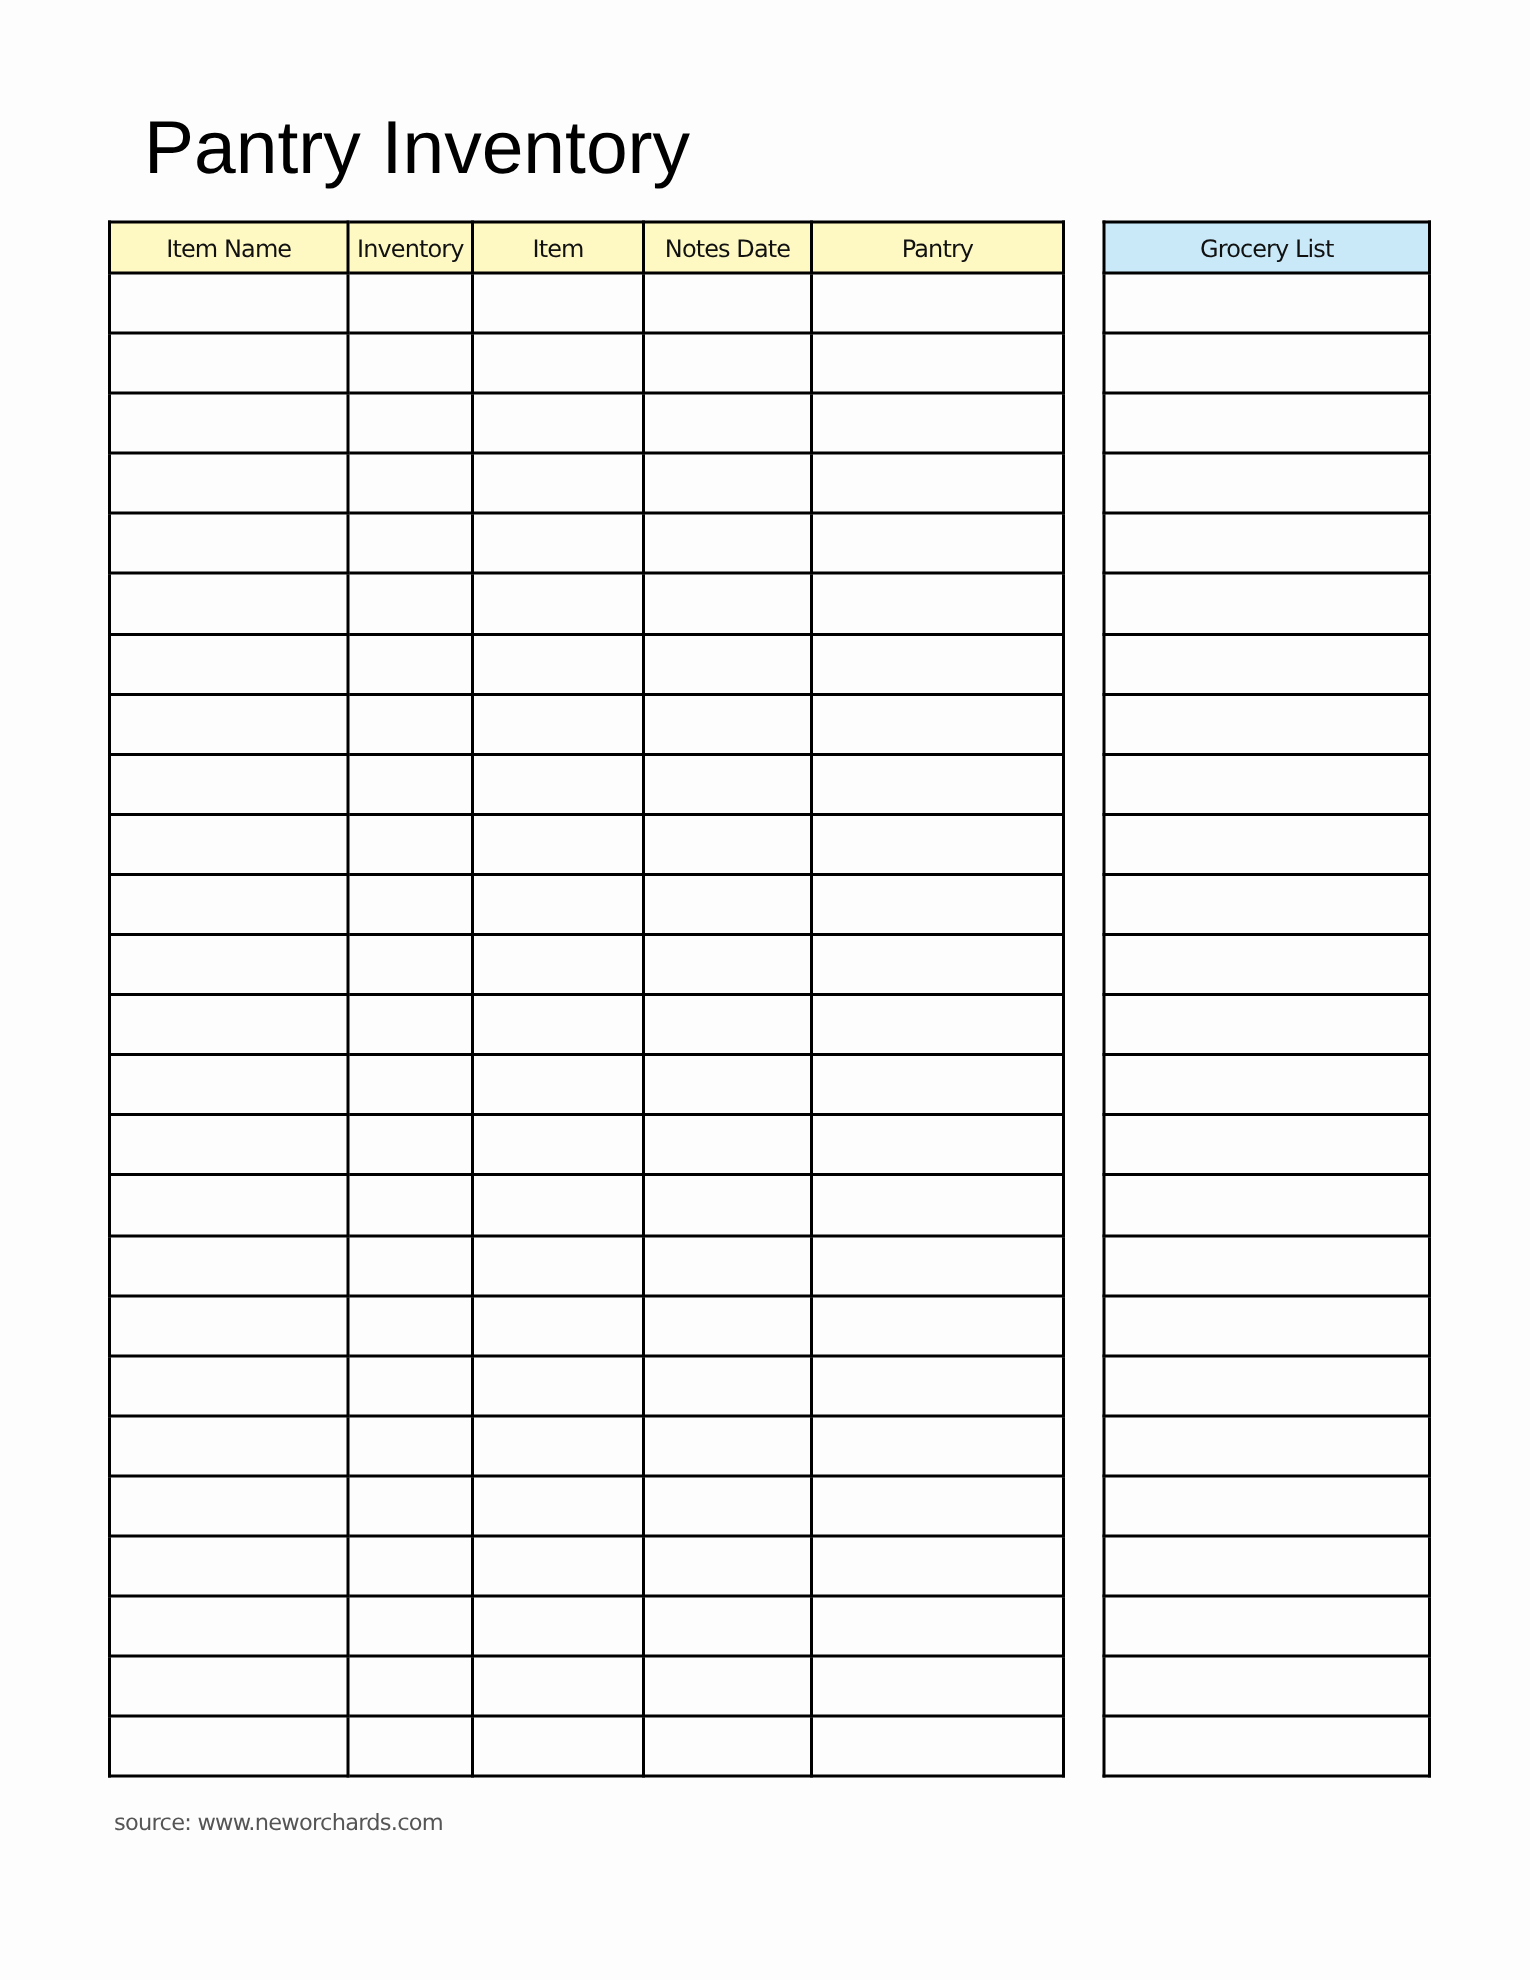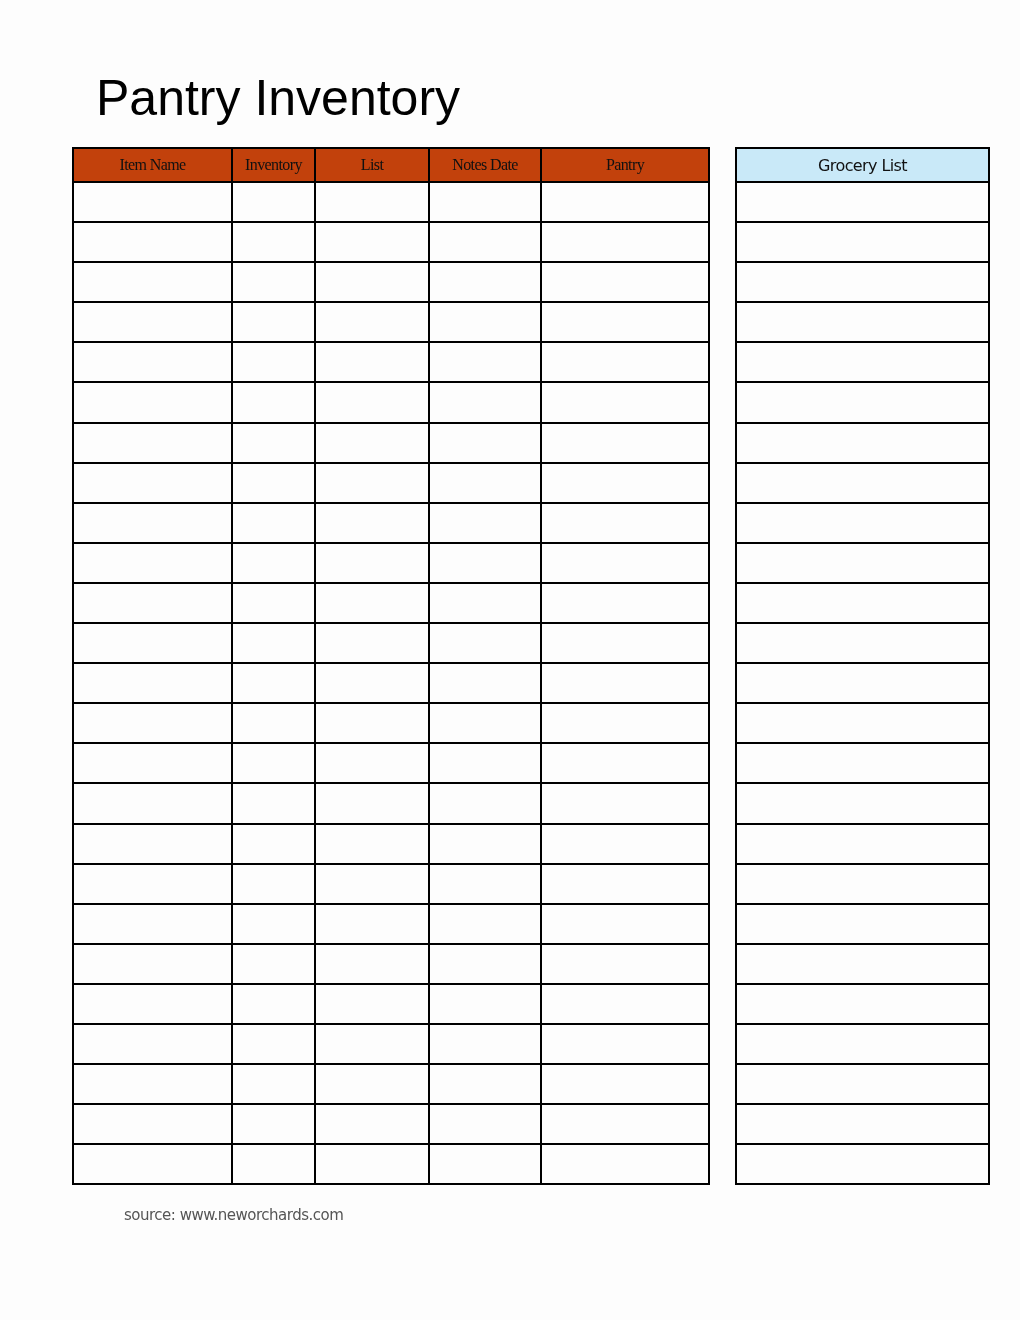--- a/index.html
+++ b/index.html
@@ -3,43 +3,43 @@
 <meta charset="utf-8">
 <style>
   html, body { margin:0; padding:0; background:#fdfdfd; }
   body { width:1020px; height:1320px; position:relative; font-family:"Liberation Sans", sans-serif; }
   .title { position:absolute; left:81px; top:68px; font-size:50px; color:#000; font-family:"Liberation Sans", sans-serif; line-height:60px;margin-left:15px; }
   table { position:absolute; border-collapse:collapse; table-layout:fixed; }
   td, th { border:2px solid #000; padding:0; }
   th { height:32px; font-weight:normal; font-size:16px; color:#111; font-family:"DejaVu Sans", sans-serif; letter-spacing:-0.6px; }
   td { height:38.1px; }
   .inv { left:72px; top:147px; width:636px; }
-  .inv th { background:#c2410c;font-family:Liberation Serif, serif; }
-  .gro { left:735px; top:147px; width:255px; }
+  .inv th { background:#fef9c3; }
+  .gro { left:735px; top:147px; width:219px; }
   .gro th { background:#c9e9f8; }
-  .source { position:absolute; left:76px; top:1206px; font-size:15px; color:#555; font-family:"DejaVu Sans", sans-serif; letter-spacing:-0.5px;margin-left:48px; }
+  .source { position:absolute; left:76px; top:1206px; font-size:15px; color:#555; font-family:"DejaVu Sans", sans-serif; letter-spacing:-0.5px; }
 </style>
 </head>
 <body>
 
 <div class="title">Pantry Inventory</div>
 
 <table class="inv">
   <colgroup>
       <col style="width:159px">
       <col style="width:83px">
       <col style="width:114px">
       <col style="width:112px">
       <col style="width:168px">
     </colgroup>
   <thead>
       <tr>
     <th>Item Name</th>
     <th>Inventory</th>
-    <th>List</th>
+    <th>Item</th>
     <th>Notes Date</th>
     <th>Pantry</th>
   </tr>
     </thead>
   <tbody id="inv-body">
       <tr>
         <td></td>
         <td></td>
         <td></td>
         <td></td>

